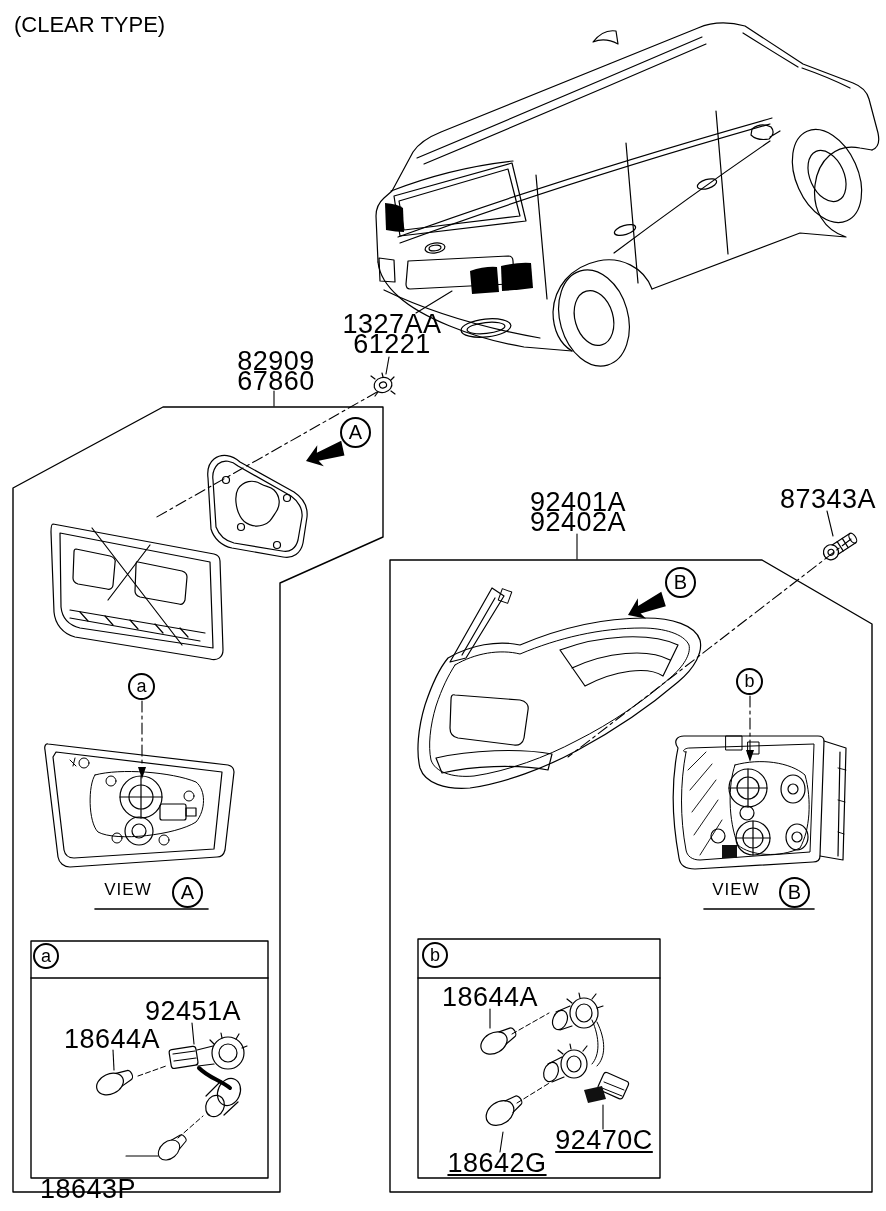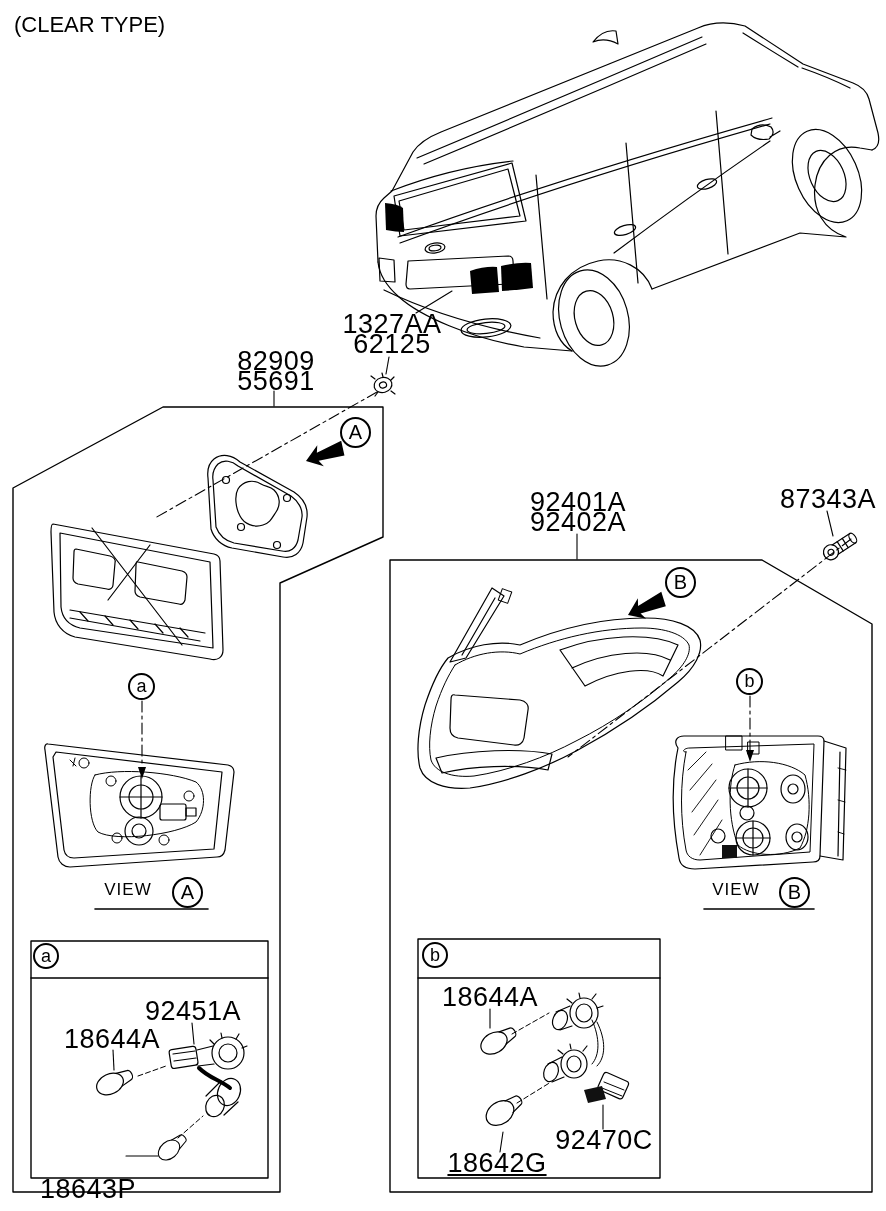--- a/index.html
+++ b/index.html
@@ -256,26 +256,26 @@
     <ellipse cx="0" cy="0" rx="15" ry="11"></ellipse>
     <path d="M11,-7 L22,-5 M11,7 L22,5 M22,-5 A3,5 0 0 1 22,5"></path>
   </g>
  </g>
 </svg>
 
 <div class="title" style="left:14px;top:12px;">(CLEAR TYPE)</div>
 
 <div class="plabel" style="left:392px;top:314px;">
   <div>1327AA</div>
-  <div>62125</div>
+  <div>61221</div>
 </div>
 
 <div class="plabel" style="left:276px;top:351px;">
   <div>82909</div>
-  <div>55691</div>
+  <div>67860</div>
 </div>
 
 <div class="plabel" style="left:578px;top:492px;">
   <div>92401A</div>
   <div>92402A</div>
 </div>
 
 <div class="plabel single" style="left:828px;top:489px;">87343A</div>
 
 <div class="viewword" style="left:128px;top:880px;">VIEW</div>
@@ -307,16 +307,16 @@
     </div>
 <div class="circ small" style="left:422px;top:942px;">
       <span>b</span>
     </div>
 
 <div class="plabel single" style="left:193px;top:1001px;">92451A</div>
 <div class="plabel single" style="left:112px;top:1029px;">18644A</div>
 <div class="plabel single" style="left:88px;top:1144px;margin-top:35px;">18643P</div>
 
 <div class="plabel single" style="left:490px;top:987px;">18644A</div>
-<div class="plabel single" style="left:604px;top:1130px;">92470C</div>
+<div class="plabel single" style="left:604px;top:1130px;text-decoration:underline;">92470C</div>
 <div class="plabel single" style="left:497px;top:1153px;text-decoration:underline;">18642G</div>
 
 </div>
 
 </body></html>

